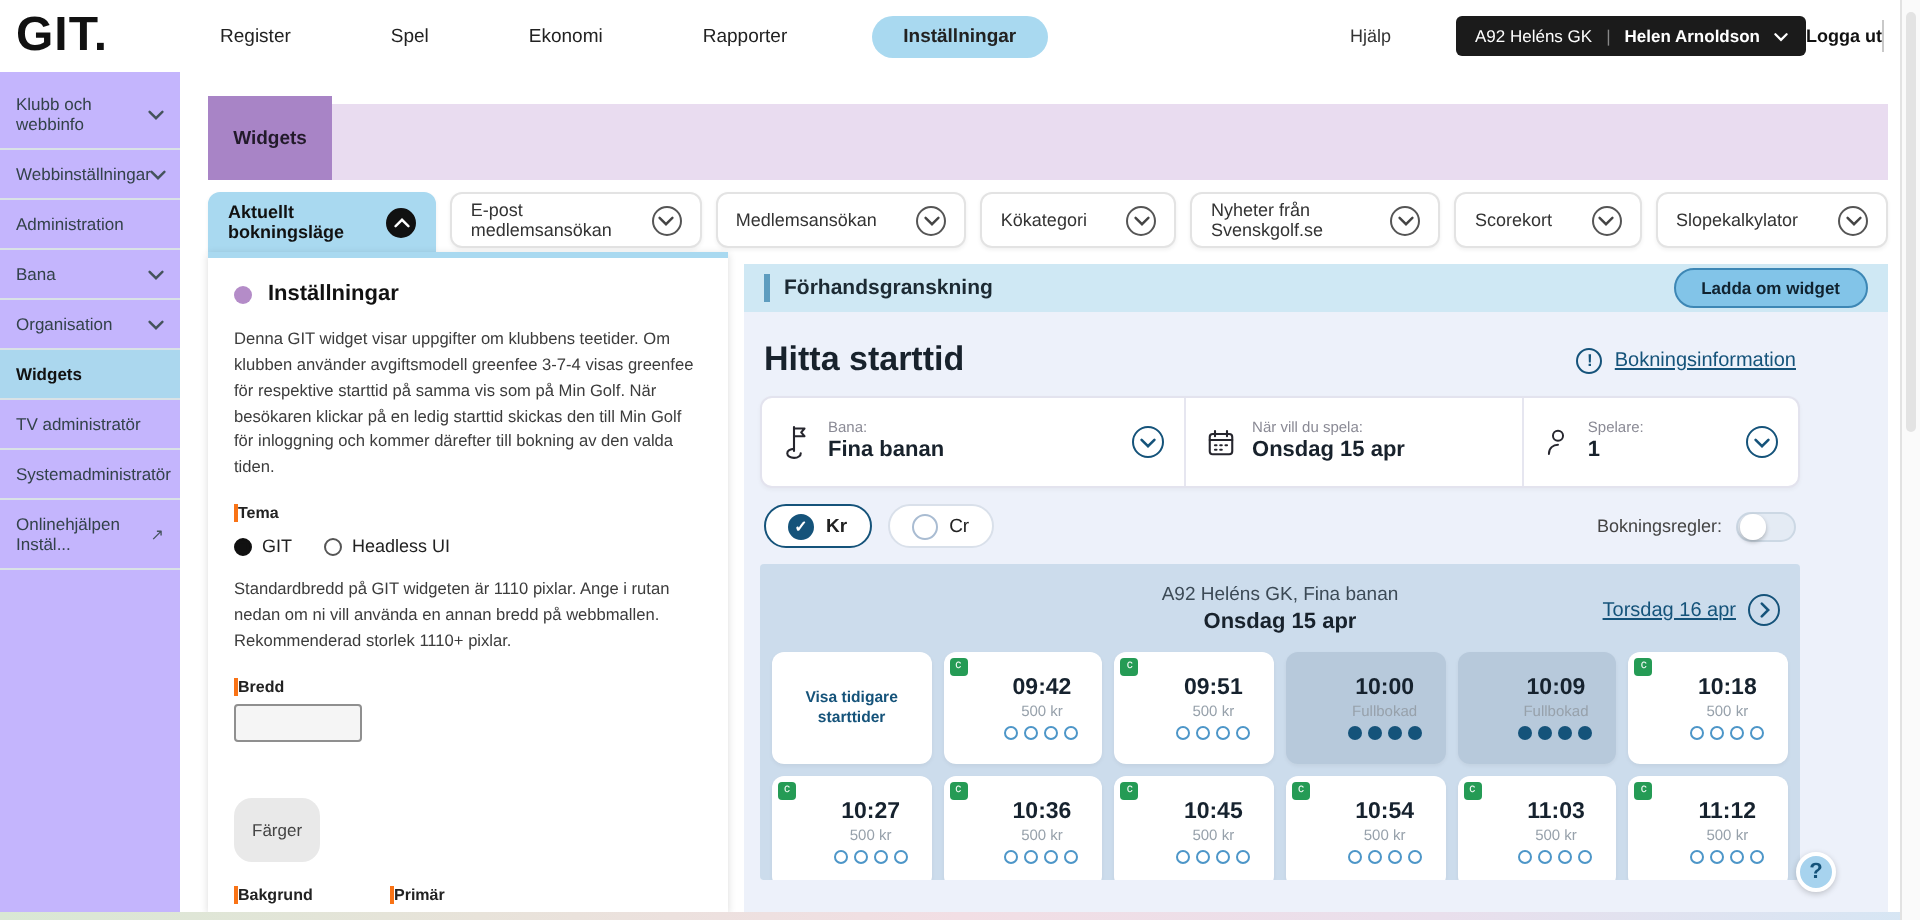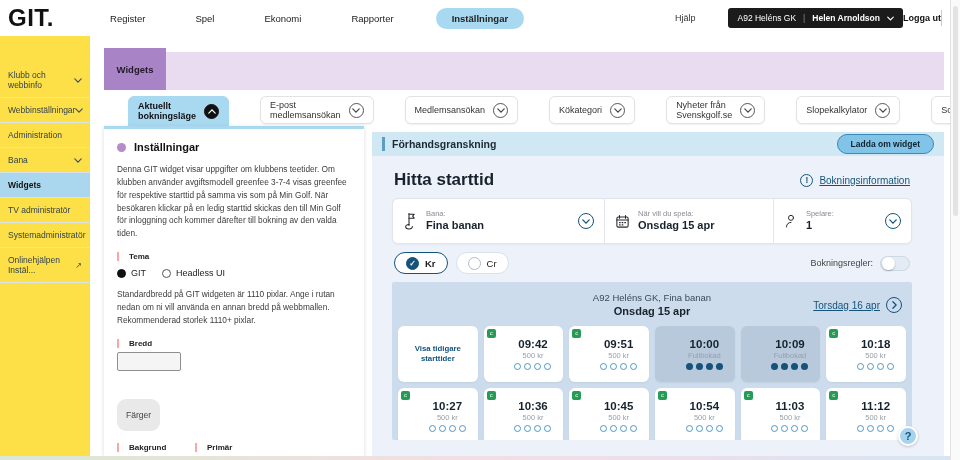--- a/index.html
+++ b/index.html
@@ -23,76 +23,76 @@
   .top-divider { width:1px; height:16px; background:#c9c9c9; }
 
   
   .scrollbar { position:absolute; top:0; right:0; width:10px; bottom:0;
     background:#fafafa; border-left:1px solid #e2e2e2; z-index:9; }
   .scroll-thumb { position:absolute; left:2px; right:2px; top:6px; height:210px;
     background:#e3e3e3; border-radius:3px; }
 
   
   .sidebar { position:absolute; top:36px; left:0; width:90px; bottom:4px;
-    background:#fde047; padding-top:27px; }
+    background:#c4b5fd; padding-top:4px; }
   .sb-item { display:flex; align-items:center; justify-content:space-between;
     font-size:8.5px; color:#33424a; padding:7px 8px; border-bottom:1px solid #d9e2e6; cursor:pointer; }
   .sb-item.active { background:#abd7ee; font-weight:bold; color:#111; }
   .sb-chev, .sb-ext { color:#44535c; display:flex; align-items:center; }
   .sb-ext { font-size:8px; }
 
   
   .main { position:absolute; top:36px; left:90px; right:10px; bottom:0; background:#fff; }
 
   .purple-row { position:absolute; top:12px; left:14px; right:6px; height:42px; display:flex; align-items:flex-end; }
   .purple-tab { width:62px; height:42px; background:#a884c6; display:flex; align-items:center;
     justify-content:center; font-size:9.5px; font-weight:bold; color:#221a2a; cursor:pointer; }
   .purple-strip { flex:1; height:38px; background:#e9dcf0; }
 
   .tabs-row { position:absolute; top:60px; left:14px; right:6px; height:30px; display:flex; gap:7px; }
-  .wtab { display:flex; align-items:center; gap:8px; background:#fff; border:1px solid #e3e3e3;
+  .wtab { display:flex; align-items:center; gap:20px; background:#fff; border:1px solid #e3e3e3;
     border-radius:6px; padding:0 9px; font-size:9px; color:#333; cursor:pointer;
-    box-shadow:0 1px 2px rgba(0,0,0,.06); height:28px;margin-left:24px; }
+    box-shadow:0 1px 2px rgba(0,0,0,.06); height:28px; }
   .wtab.active { background:#a9d9f0; border-color:#a9d9f0; border-radius:6px 6px 0 0;
     font-weight:bold; color:#111; height:30px; }
   .tab-circle { width:15px; height:15px; border-radius:50%; border:1px solid #555;
     display:flex; align-items:center; justify-content:center; color:#444; flex:none; }
   .wtab.active .tab-circle { background:#111; border-color:#111; color:#fff; }
 
   .panels { position:absolute; top:90px; left:14px; right:6px; bottom:4px; display:flex; gap:8px; }
 
   
   .settings-panel { width:260px; background:#fff; border-top:3px solid #a9d9f0;
     box-shadow:0 1px 4px rgba(0,0,0,.15); padding:12px 13px; overflow:hidden; }
   .settings-title { display:flex; align-items:center; gap:8px; font-size:11px; font-weight:bold; color:#111; }
   .purple-dot { width:9px; height:9px; border-radius:50%; background:#b48cc8; }
   .settings-desc { font-size:8.3px; line-height:1.55; color:#3c3c3c; margin-top:10px; }
-  .f-label { font-size:8px; font-weight:bold; color:#222; border-left:2px solid #fca5a5;
-    padding-left:10px; margin-top:12px; }
+  .f-label { font-size:8px; font-weight:bold; color:#222; border-left:2px solid #f97316;
+    padding-left:0; margin-top:12px; }
   .radio-row { display:flex; align-items:center; gap:16px; margin-top:7px; }
   .radio { display:flex; align-items:center; gap:5px; font-size:9px; color:#222; cursor:pointer; }
   .radio-circle { width:9px; height:9px; border-radius:50%; border:1px solid #555; background:#fff; flex:none; }
   .radio.selected .radio-circle { background:#111; border-color:#111; box-shadow:inset 0 0 0 1.5px #111; }
   .text-input { width:64px; height:19px; border:1px solid #8f8f8f; background:#f5f5f5;
     border-radius:2px; margin-top:4px; font-size:9px; padding:0 4px; }
   .chip { display:inline-block; background:#e9e9e9; border-radius:9px; padding:11px 9px;
     font-size:8.5px; color:#444; margin-top:28px; }
   .color-fields { display:flex; gap:14px; }
   .color-field { display:flex; flex-direction:column; }
 
   
   .preview-panel { flex:1; display:flex; flex-direction:column; padding-top:6px; position:relative; }
   .preview-header { height:24px; background:#cfe8f4; display:flex; align-items:center; padding:0 10px; gap:7px; }
   .ph-accent { width:3px; height:14px; background:#5e9dbf; }
   .preview-title { font-size:10.5px; font-weight:bold; color:#1c2a33; }
   .reload-btn { margin-left:auto; background:#82c4e8; border:1px solid #3d87b5; border-radius:11px;
     font-size:8.5px; font-weight:bold; color:#102330; padding:4px 13px; cursor:pointer;
     font-family:"Liberation Sans",sans-serif; }
   .preview-body { flex:1; background:#edf1fa; position:relative; padding:8px 0 0 8px; overflow:hidden; }
-  .widget-content { width:520px;margin-left:12px; }
+  .widget-content { width:520px; }
 
   .widget-heading-row { display:flex; align-items:center; margin:6px 2px 8px 2px; }
   .widget-heading { font-size:17px; font-weight:bold; color:#18222c; }
   .binfo { margin-left:auto; display:flex; align-items:center; gap:6px; cursor:pointer; }
   .info-circle { width:13px; height:13px; border:1.5px solid #15537a; border-radius:50%;
     color:#15537a; font-size:8.5px; font-weight:bold; display:flex; align-items:center; justify-content:center; }
   .binfo-link { font-size:10px; color:#15537a; text-decoration:underline; }
 
   .selector-card { background:#fff; border:1px solid #e3e3ee; border-radius:6px; height:46px;
     display:flex; box-shadow:0 1px 2px rgba(0,0,0,.04); }
@@ -204,20 +204,28 @@
       <span>Administration</span>
     </div>
     <div class="sb-item">
       <span>Bana</span>
       <span class="sb-chev">
         <svg viewBox="0 0 10 6" width="8" height="5">
           <polyline points="1,1 5,5 9,1" fill="none" stroke="currentColor" stroke-width="1.5" stroke-linecap="round"></polyline>
         </svg>
       </span>
     </div>
+    <div class="sb-item">
+      <span>Organisation</span>
+      <span class="sb-chev">
+        <svg viewBox="0 0 10 6" width="8" height="5">
+          <polyline points="1,1 5,5 9,1" fill="none" stroke="currentColor" stroke-width="1.5" stroke-linecap="round"></polyline>
+        </svg>
+      </span>
+    </div>
     <div class="sb-item active">
       <span>Widgets</span>
     </div>
     <div class="sb-item">
       <span>TV administratör</span>
     </div>
     <div class="sb-item">
       <span>Systemadministratör</span>
     </div>
     <div class="sb-item">
@@ -268,29 +276,29 @@
       </div>
       <div class="wtab">
         <span>Nyheter från Svenskgolf.se</span>
         <span class="tab-circle">
           <svg viewBox="0 0 10 6" width="8" height="5">
             <polyline points="1,1 5,5 9,1" fill="none" stroke="currentColor" stroke-width="1.5" stroke-linecap="round"></polyline>
           </svg>
         </span>
       </div>
       <div class="wtab">
+        <span>Scorekort</span>
+        <span class="tab-circle">
+          <svg viewBox="0 0 10 6" width="8" height="5">
+            <polyline points="1,1 5,5 9,1" fill="none" stroke="currentColor" stroke-width="1.5" stroke-linecap="round"></polyline>
+          </svg>
+        </span>
+      </div>
+      <div class="wtab">
         <span>Slopekalkylator</span>
-        <span class="tab-circle">
-          <svg viewBox="0 0 10 6" width="8" height="5">
-            <polyline points="1,1 5,5 9,1" fill="none" stroke="currentColor" stroke-width="1.5" stroke-linecap="round"></polyline>
-          </svg>
-        </span>
-      </div>
-      <div class="wtab">
-        <span>Scorekort</span>
         <span class="tab-circle">
           <svg viewBox="0 0 10 6" width="8" height="5">
             <polyline points="1,1 5,5 9,1" fill="none" stroke="currentColor" stroke-width="1.5" stroke-linecap="round"></polyline>
           </svg>
         </span>
       </div>
     </div>
 
   <div class="panels">
 

